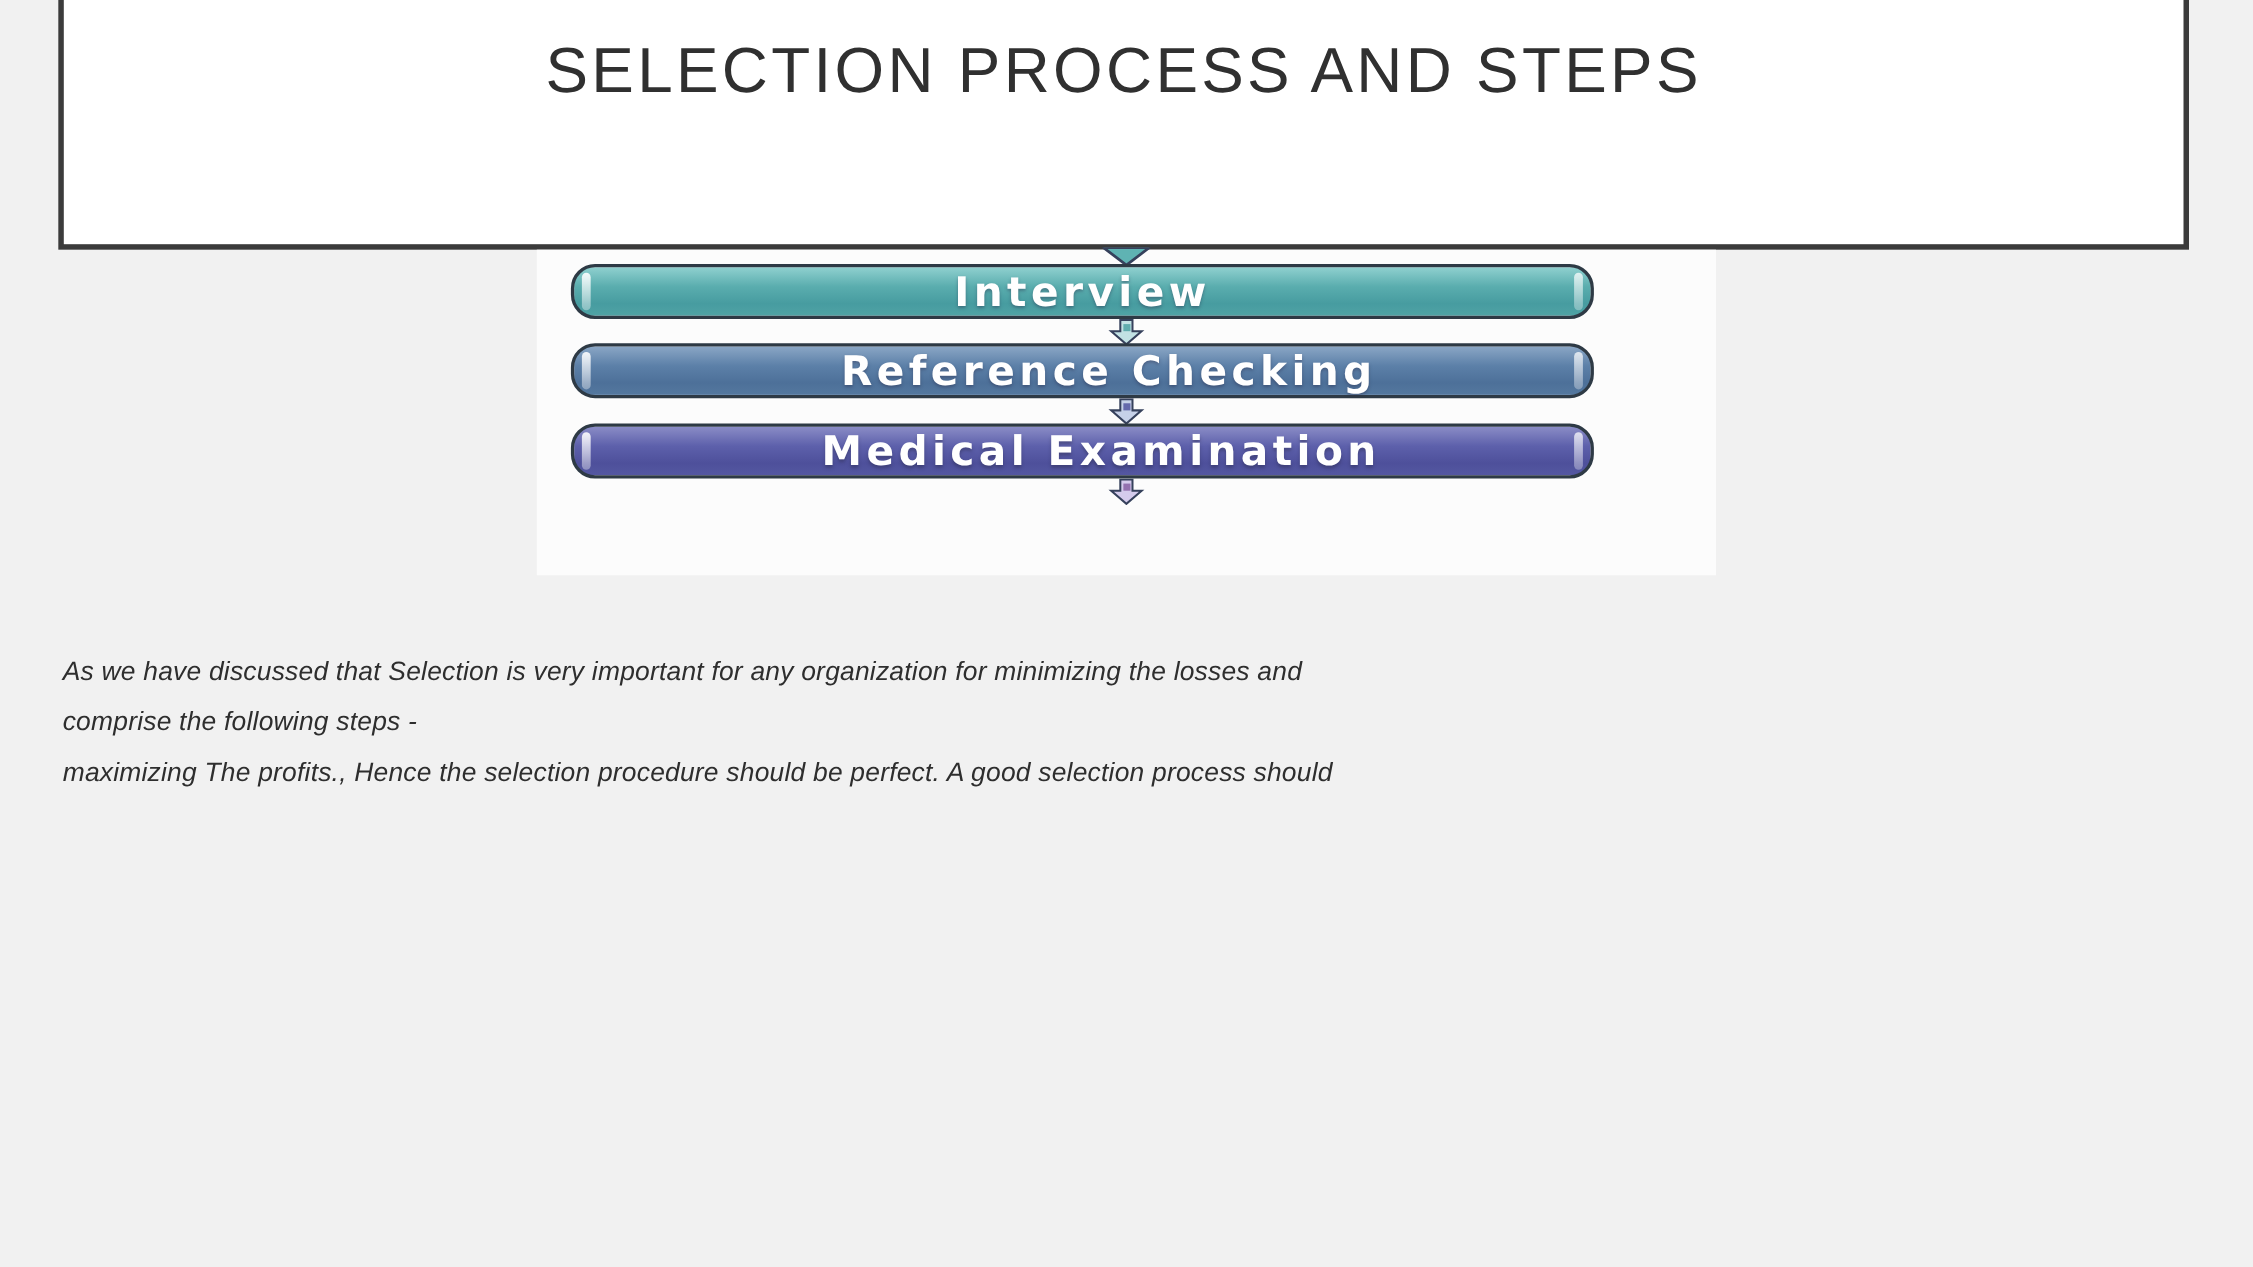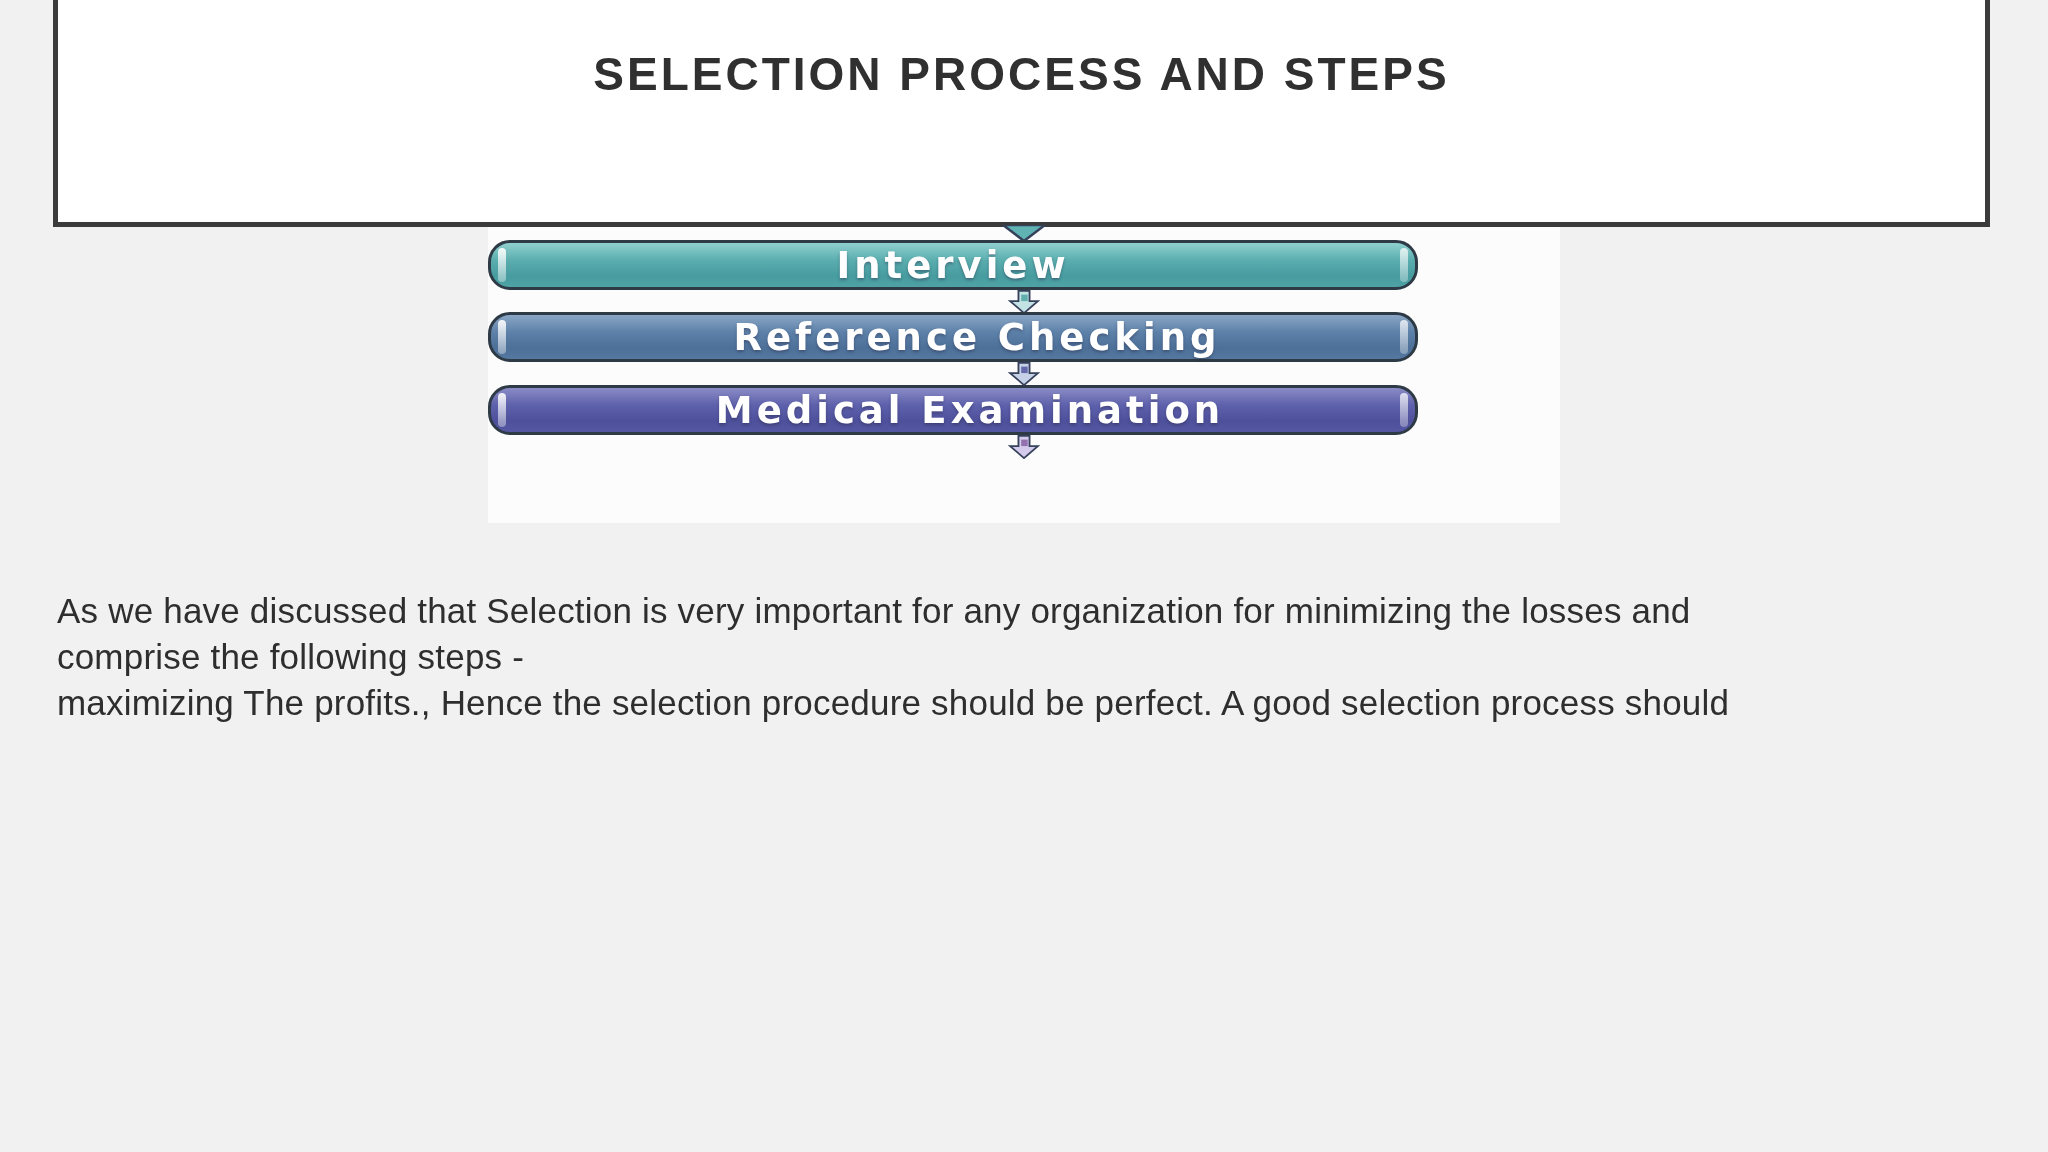--- a/index.html
+++ b/index.html
@@ -15,41 +15,41 @@
   .title-box{
     position:absolute;
     left:53px;top:-14px;
     width:1937px;height:241px;
     box-sizing:border-box;
     background:#ffffff;
     border:5px solid #3b3b3b;
   }
   .title-text{
     position:absolute;
-    left:0;top:56px;
+    left:0;top:40px;
     width:100%;
     text-align:center;
-    font-size:46px;
+    font-size:58px;
     letter-spacing:3px;
     color:#303030;
-    font-weight:700;
+    font-weight:400;
     margin:0;
     white-space:nowrap;
   }
 
   
   .flow-image{
     position:absolute;
     left:488px;top:227px;
     width:1072px;height:296px;
     background:#fcfcfc;
   }
   .flow-step{
     position:absolute;
-    left:0;width:930px;height:50px;
+    left:31px;width:930px;height:50px;
     box-sizing:border-box;
     border:3px solid #2e3a45;
     border-radius:22px;
     display:flex;align-items:center;justify-content:center;
   }
   .flow-step::before{
     content:"";position:absolute;left:7px;top:5px;bottom:5px;width:8px;
     border-radius:5px;
     background:linear-gradient(180deg,rgba(255,255,255,.9),rgba(255,255,255,.35));
   }
@@ -85,23 +85,24 @@
     left:50%;transform:translateX(-50%);
     top:-2px;width:44px;height:16px;
   }
 
   
   .body-text{
     position:absolute;
     left:57px;top:588px;
     width:1900px;
     color:#2e2e2e;
-    font-size:35px;
+    font-size:24px;
     line-height:46px;
     letter-spacing:0.2px;
+    font-style:italic;
   }
 </style>
 </head>
 <body>
 
 <div class="title-box">
   <h1 class="title-text">SELECTION PROCESS AND STEPS</h1>
 </div>
 
 <div class="flow-image">

